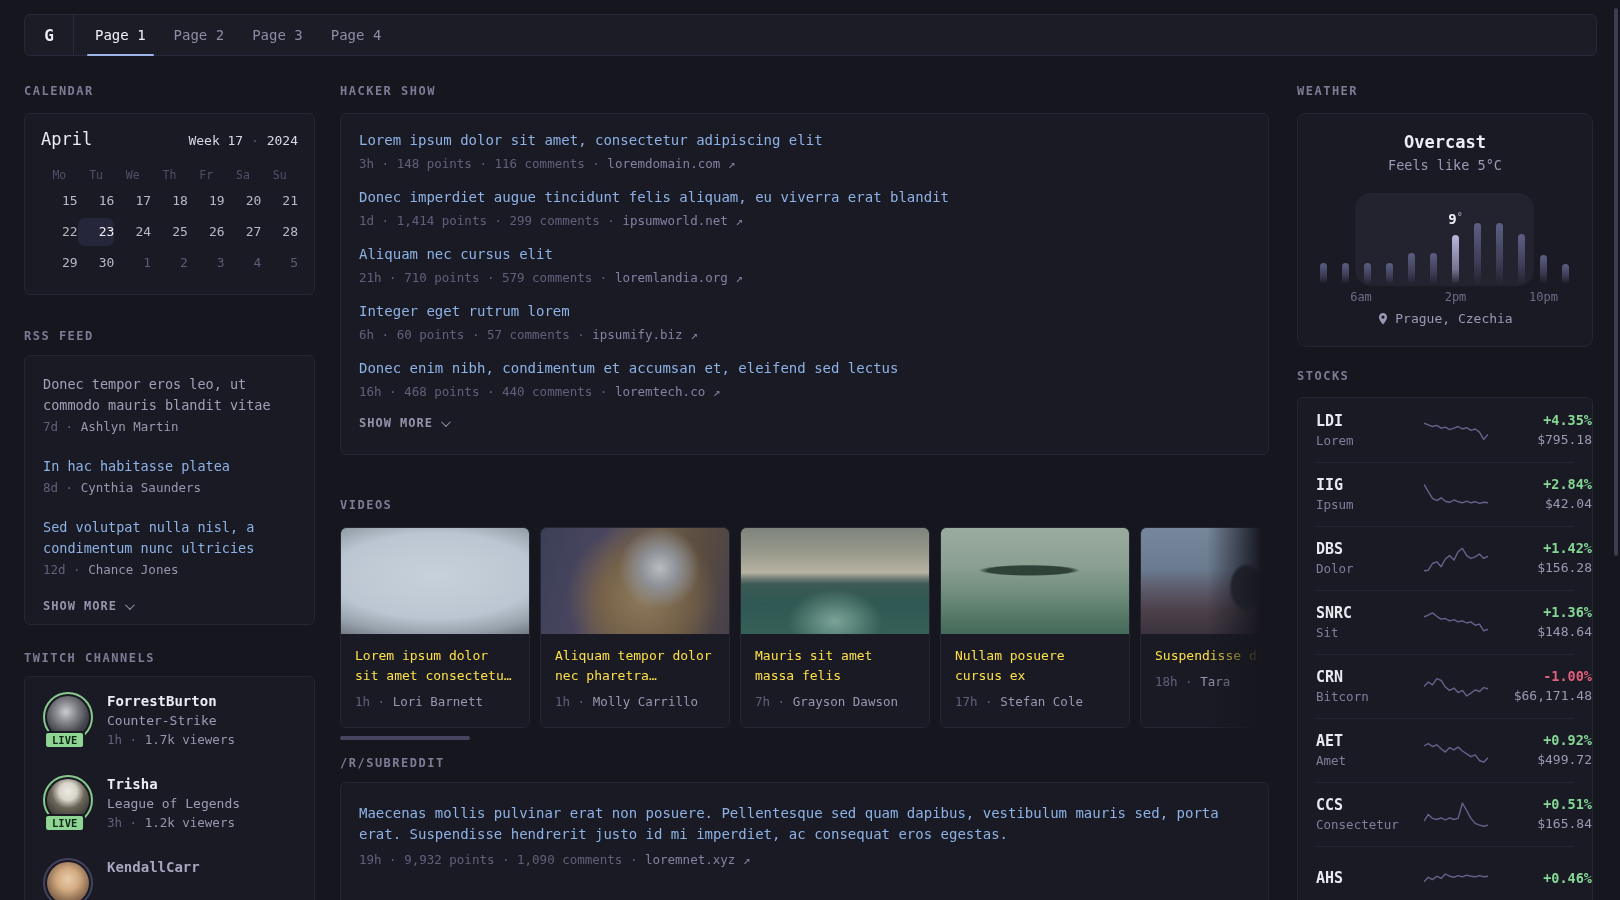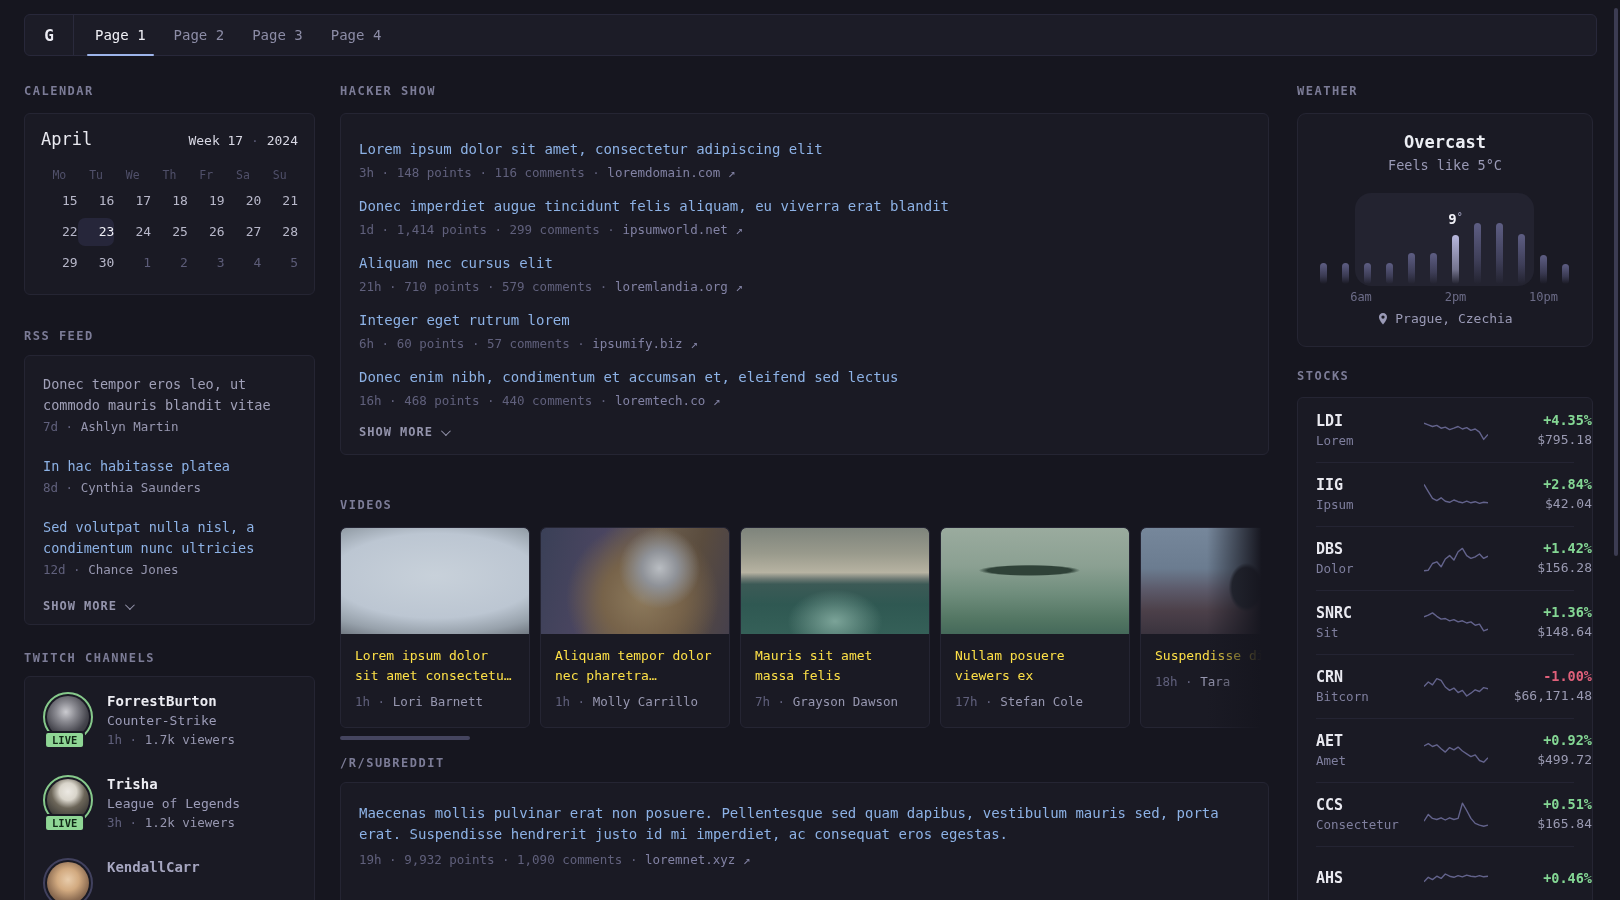--- a/index.html
+++ b/index.html
@@ -82,21 +82,21 @@
   .live-badge{ position:absolute; bottom:-7px; left:50%; transform:translateX(-58%);
     background:#8fd695; color:#102816; font-size:10.5px; font-weight:bold;
     padding:1px 6px; border-radius:4px; border:2px solid #1a1a24; }
   .tw-name{ font-size:14px; line-height:19px; font-weight:bold; color:#ececf2; cursor:pointer; }
   .tw-name.off{ color:#a6a6c0; }
   .tw-game{ font-size:13px; line-height:19px; color:#9c9cb8; }
   .tw-row .meta{ line-height:19px; }
 
   
   .hn-card{ margin-top:16px; height:342px; padding:17px 18px; overflow:hidden; }
-  .hn-item{ margin-bottom:16px;margin-top:9px; }
+  .hn-item{ margin-bottom:16px; }
   .hn-title{ font-size:14px; line-height:19px; color:#8db2e6; cursor:pointer; }
   .hn-item .meta{ margin-top:5px; }
 
   
   .videos-row{ position:relative; margin-top:16px; height:201px; width:929px;
     display:flex; gap:10px; overflow:hidden; }
   .videos-row::after{ content:""; position:absolute; top:0; bottom:0; right:0; width:62px;
     background:linear-gradient(to right, rgba(22,22,31,0), #16161f 88%); pointer-events:none; }
   .v-card{ flex:none; width:190px; height:201px; background:#1a1a24;
     border:1px solid #252533; border-radius:6px; overflow:hidden; cursor:pointer; }
@@ -329,21 +329,21 @@
         <div class="v-card">
           <div class="v-thumb thumb-sea"></div>
           <div class="v-cap">
             <div class="v-title">Mauris sit amet massa felis</div>
             <div class="meta"><span>7h · </span><span class="light">Grayson Dawson</span></div>
           </div>
         </div>
         <div class="v-card">
           <div class="v-thumb thumb-canoe"></div>
           <div class="v-cap">
-            <div class="v-title">Nullam posuere viewers ex</div>
+            <div class="v-title">Nullam posuere cursus ex</div>
             <div class="meta"><span>17h · </span><span class="light">Stefan Cole</span></div>
           </div>
         </div>
         <div class="v-card">
           <div class="v-thumb thumb-fog"></div>
           <div class="v-cap">
             <div class="v-title">Suspendisse diam</div>
             <div class="meta"><span>18h · </span><span class="light">Tara</span></div>
           </div>
         </div>

